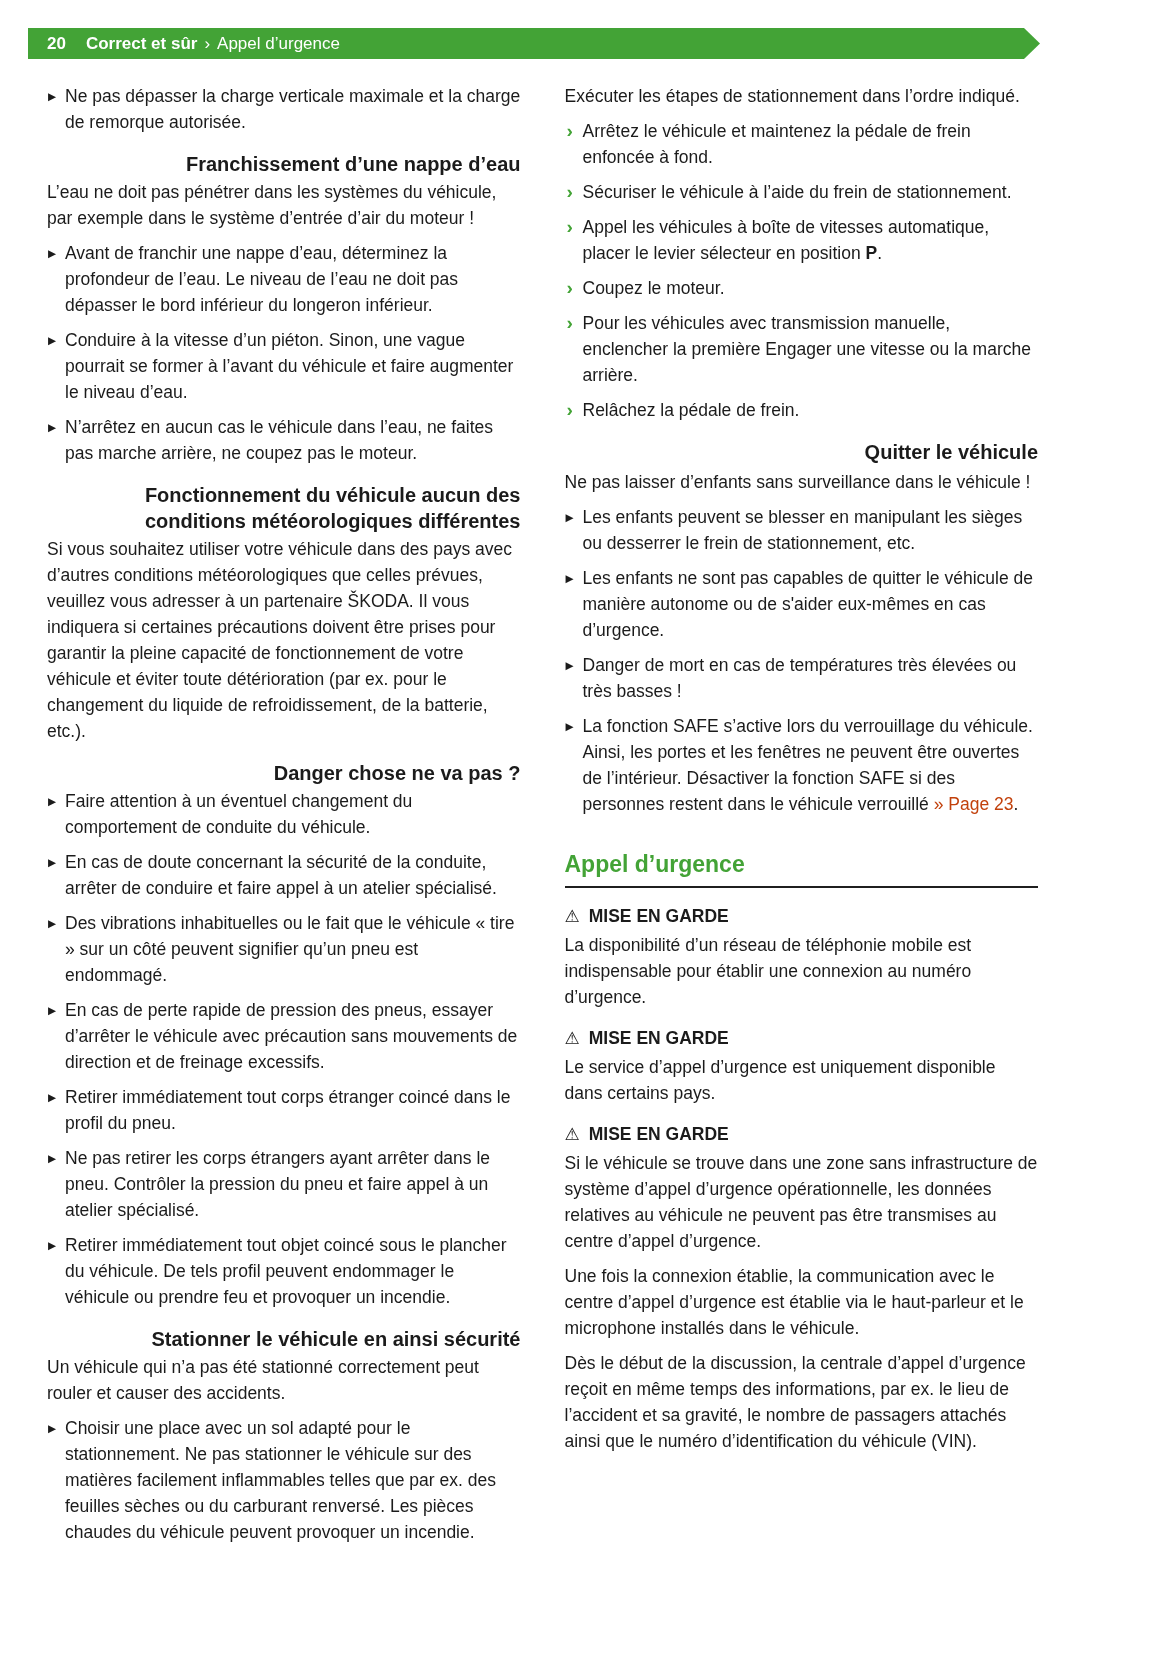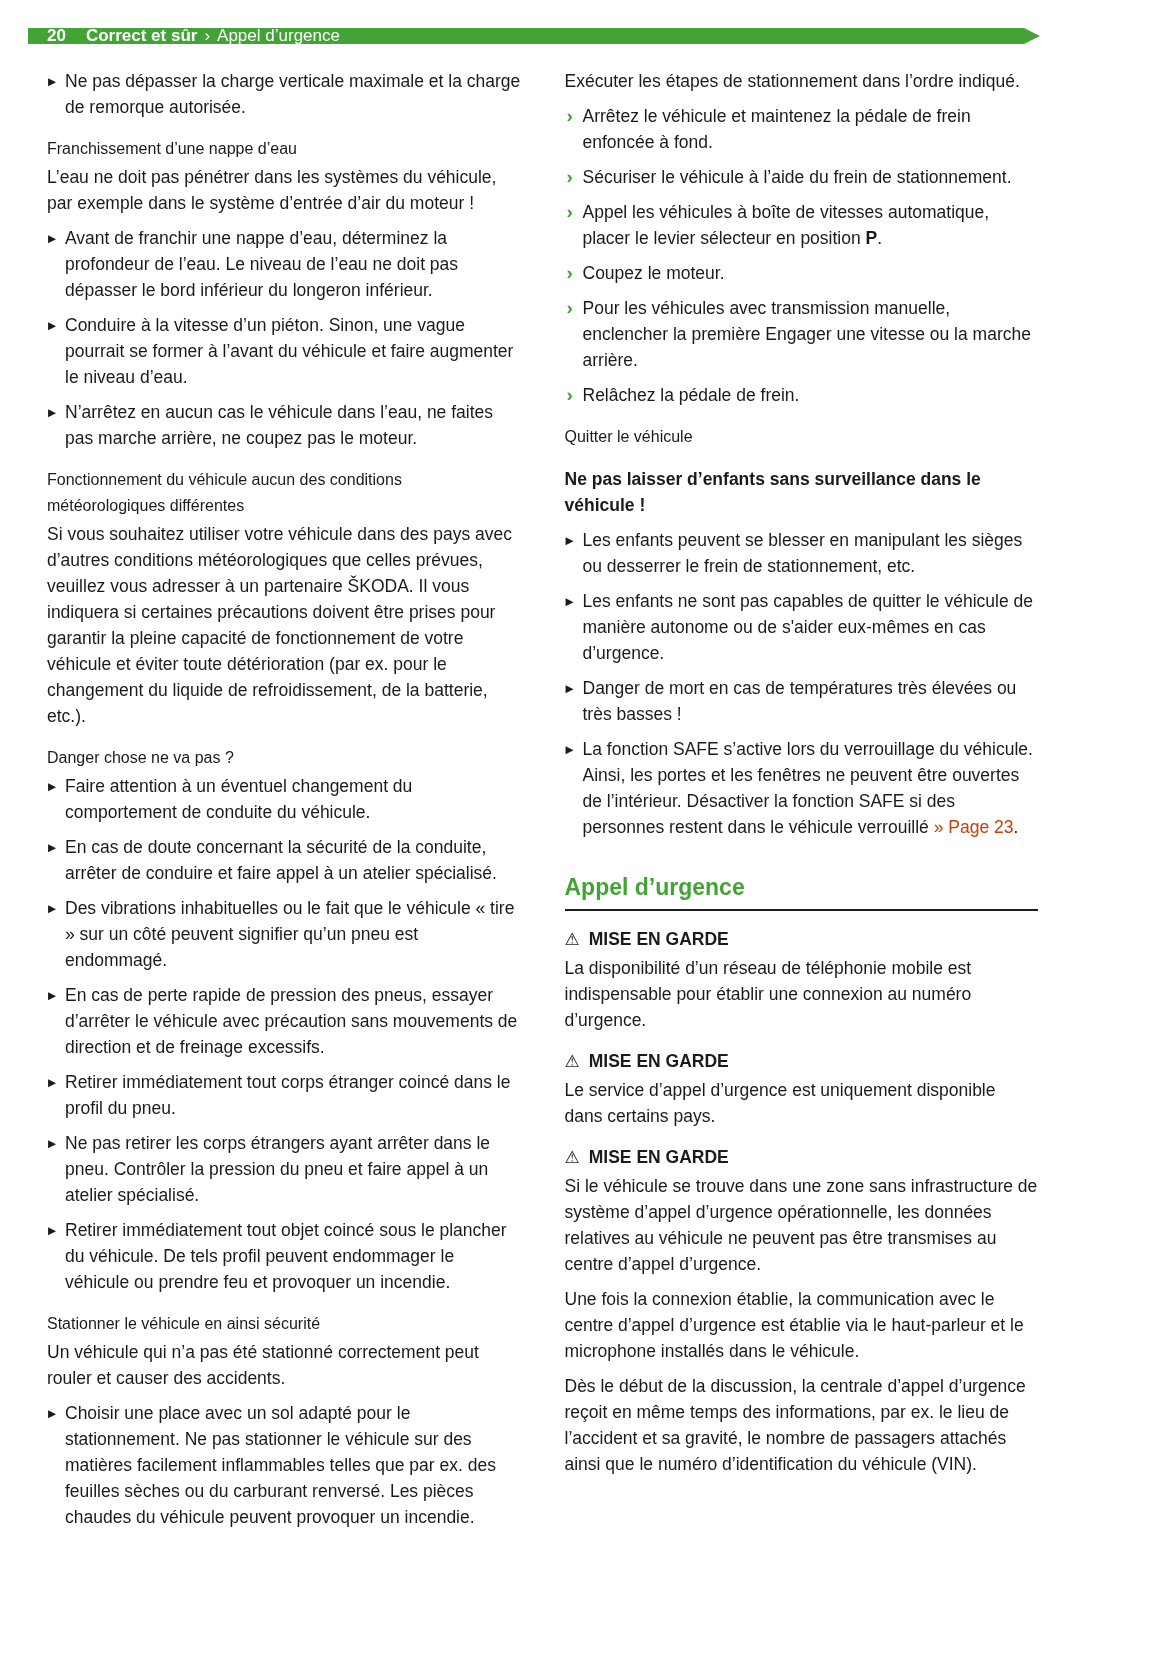--- a/index.html
+++ b/index.html
@@ -12,21 +12,21 @@
   body {
     width: 1166px;
     height: 1654px;
     overflow: hidden;
     position: relative;
   }
 
   
   .page-header {
     margin: 28px 126px 0 28px;
-    height: 16px;
+    height: 31px;
     background: #43a336;
     color: #ffffff;
     display: flex;
     align-items: center;
     padding-left: 19px;
     font-size: 17px;
     clip-path: polygon(0 0, calc(100% - 16px) 0, 100% 50%, calc(100% - 16px) 100%, 0 100%);
   }
   .page-header .pagenum { font-weight: bold; margin-right: 20px; }
   .page-header .section { font-weight: bold; }
@@ -35,27 +35,28 @@
 
   
   .columns {
     display: flex;
     gap: 44px;
     padding: 24px 128px 0 47px;
   }
   .col { flex: 1 1 0; min-width: 0; font-size: 17.5px; line-height: 26px; }
 
   p.para { margin: 0 0 9px 0; }
-  .bold-para { font-weight: bold; }
+  .bold-para { font-weight: normal; }
 
   h3.subhead {
-    font-size: 16px;
-    font-weight: normal;
+    font-size: 20px;
+    font-weight: bold;
     margin: 16px 0 2px 0;
     line-height: 26px;
+    text-align: right;
   }
 
   
   .bullet {
     display: flex;
     margin: 0 0 9px 0;
   }
   .bullet .tri {
     flex: 0 0 18px;
     font-size: 10.5px;
@@ -207,21 +208,21 @@
     </div>
     <div class="step">
       <span class="chev">›</span>
       <span class="bt"><span>Pour les véhicules avec transmission manuelle, enclencher la première Engager une vitesse ou la marche arrière.</span><b></b><span></span></span>
     </div>
     <div class="step">
       <span class="chev">›</span>
       <span class="bt"><span>Relâchez la pédale de frein.</span><b></b><span></span></span>
     </div>
 
-    <h3 class="subhead" style="margin-bottom:16px;">Quitter le véhicule</h3>
+    <h3 class="subhead" style="margin-bottom:4px;">Quitter le véhicule</h3>
     <p class="para bold-para">Ne pas laisser d’enfants sans surveillance dans le véhicule !</p>
 
     <div class="bullet">
       <span class="tri">▶</span>
       <span class="bt"><span>Les enfants peuvent se blesser en manipulant les sièges ou desserrer le frein de stationnement, etc.</span><a class="green-link"></a><span></span></span>
     </div>
     <div class="bullet">
       <span class="tri">▶</span>
       <span class="bt"><span>Les enfants ne sont pas capables de quitter le véhicule de manière autonome ou de s'aider eux-mêmes en cas d’urgence.</span><a class="green-link"></a><span></span></span>
     </div>

